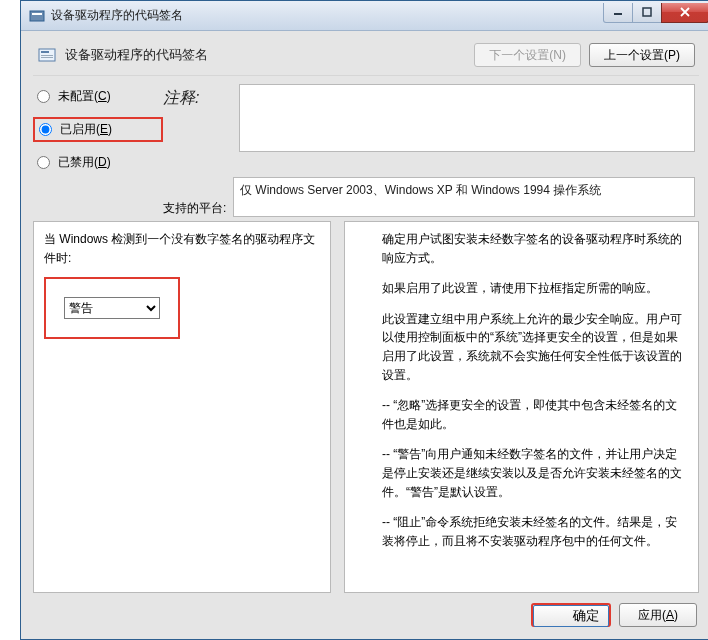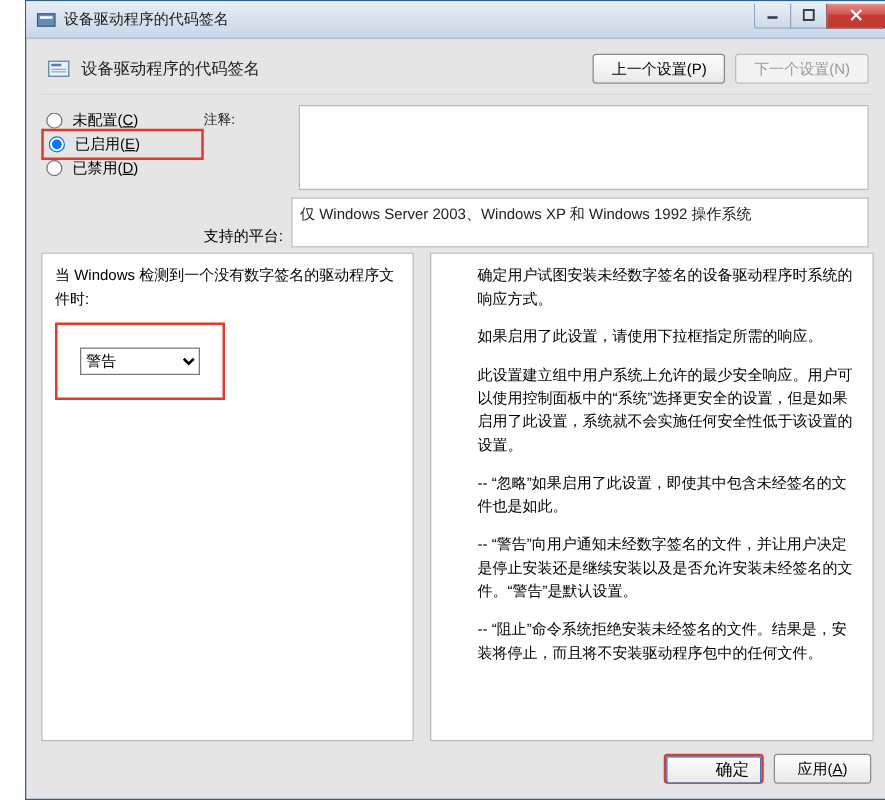--- a/index.html
+++ b/index.html
@@ -65,26 +65,26 @@
   .hr { border: none; border-top: 1px solid #d6d6d6; margin: 0 12px; }
 
   
   .config {
     display: grid;
     grid-template-columns: 120px 70px 1fr;
     column-gap: 6px;
     padding: 8px 16px 4px 16px;
     align-items: start;
   }
-  .radio-col { display: flex; flex-direction: column; gap: 0; padding-top: 4px; }
+  .radio-col { display: flex; flex-direction: column; gap: 14px; padding-top: 4px; }
   .radio-item { display: flex; align-items: center; font-size: 12px; gap: 4px; }
   .radio-item input { margin: 0 4px 0 0; }
   .radio-item .u { text-decoration: underline; }
   .highlight-box { border: 2px solid #e03a2f; padding: 2px 4px; margin: -2px -6px -2px -4px; }
-  .label-col { font-size: 11px; color: #222; padding-top: 4px; }
+  .label-col { font-size: 16px; color: #222; padding-top: 4px; font-style: italic; }
   .comment-box {
     width: 100%; height: 68px;
     border: 1px solid #b9b9b9; background: #fff;
     font-size: 12px; padding: 4px; resize: none;
   }
   .platform-row {
     grid-column: 2 / 4; display: flex; align-items: flex-end; margin-top: 6px;
   }
   .platform-label { font-size: 12px; width: 70px; padding-top: 4px; }
   .platform-box {
@@ -175,22 +175,22 @@
   <div class="header-row">
     <span class="header-icon">
       <svg width="18" height="18" viewBox="0 0 18 18">
           <rect x="1" y="3" width="16" height="12" fill="#eaf2fb" stroke="#5a7fa8"></rect>
           <rect x="3" y="5" width="8" height="2" fill="#5a7fa8"></rect>
           <rect x="3" y="9" width="12" height="1" fill="#9ab"></rect>
           <rect x="3" y="11" width="12" height="1" fill="#9ab"></rect>
         </svg>
     </span>
     <span class="header-title">设备驱动程序的代码签名</span>
+    <button class="nav-btn" disabled="">下一个设置(<span class="u">N</span>)</button>
     <button class="nav-btn">上一个设置(<span class="u">P</span>)</button>
-    <button class="nav-btn" disabled="">下一个设置(<span class="u">N</span>)</button>
   </div>
 
   <hr class="hr">
 
   <div class="config">
     <div class="radio-col">
       <label class="radio-item">
         <input type="radio" name="state" style="">
         <span>未配置(<span class="u">C</span>)</span>
       </label>
@@ -203,39 +203,39 @@
       <label class="radio-item">
         <input type="radio" name="state" style="">
         <span>已禁用(<span class="u">D</span>)</span>
       </label>
     </div>
     <div class="label-col">注释:</div>
     <textarea class="comment-box" value="" style=""></textarea>
 
     <div class="platform-row">
       <div class="platform-label">支持的平台:</div>
-      <div class="platform-box">仅 Windows Server 2003、Windows XP 和 Windows 1992 操作系统</div>
+      <div class="platform-box">仅 Windows Server 2003、Windows XP 和 Windows 1994 操作系统</div>
     </div>
   </div>
 
 
   <div class="panels">
     <div class="panel left">
       <div class="options-text">当 Windows 检测到一个没有数字签名的驱动程序文件时:</div>
       <span class="combo-wrap">
         <select class="combo">
           <option>警告</option>
         </select>
       </span>
     </div>
     <div class="panel right">
       <p class="help-p">确定用户试图安装未经数字签名的设备驱动程序时系统的响应方式。</p>
       <p class="help-p">如果启用了此设置，请使用下拉框指定所需的响应。</p>
       <p class="help-p">此设置建立组中用户系统上允许的最少安全响应。用户可以使用控制面板中的“系统”选择更安全的设置，但是如果启用了此设置，系统就不会实施任何安全性低于该设置的设置。</p>
-      <p class="help-p">-- “忽略”如果启用了此设置，即使其中包含未经签名的文件也是如此。</p>
+      <p class="help-p">-- “忽略”选择更安全的设置，即使其中包含未经签名的文件也是如此。</p>
       <p class="help-p">-- “警告”向用户通知未经数字签名的文件，并让用户决定是停止安装还是继续安装以及是否允许安装未经签名的文件。“警告”是默认设置。</p>
       <p class="help-p">-- “阻止”命令系统拒绝安装未经签名的文件。结果是，安装将停止，而且将不安装驱动程序包中的任何文件。</p>
     </div>
   </div>
 
   <div class="footer">
     <span class="btn primary-wrap">
       <button class="inner">确定</button>
     </span>
     <button class="btn">应用(<span class="u">A</span>)</button>

